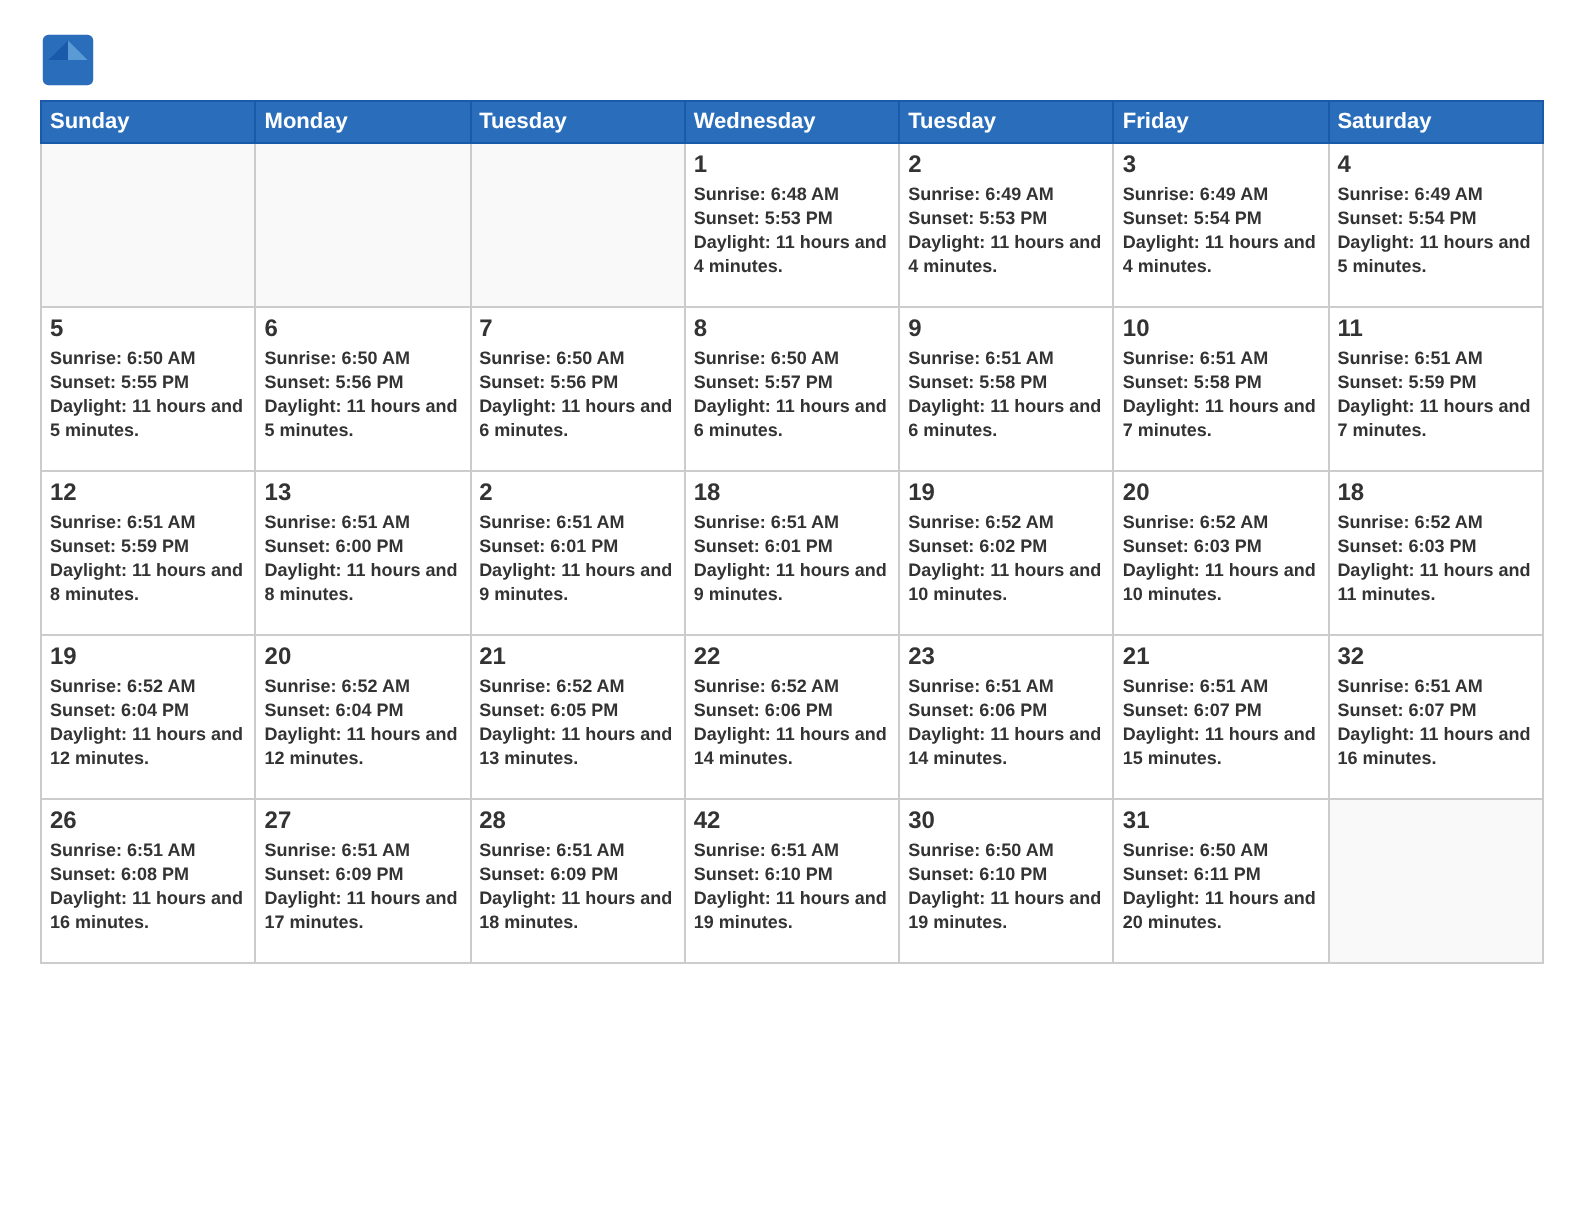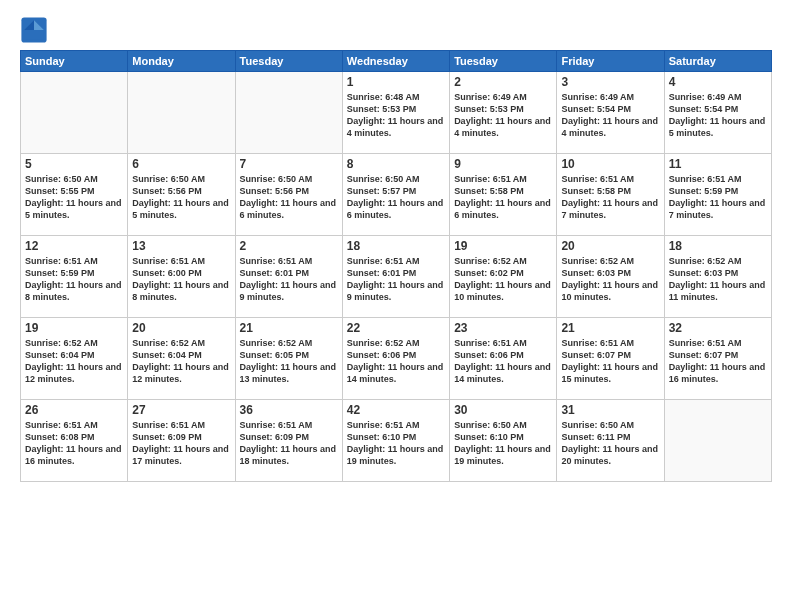--- a/index.html
+++ b/index.html
@@ -248,21 +248,21 @@
         <tr>
           <td>
             <span class="day-num">26</span>
             <div class="day-info">Sunrise: 6:51 AM<br>Sunset: 6:08 PM<br>Daylight: 11 hours and 16 minutes.</div>
           </td>
           <td>
             <span class="day-num">27</span>
             <div class="day-info">Sunrise: 6:51 AM<br>Sunset: 6:09 PM<br>Daylight: 11 hours and 17 minutes.</div>
           </td>
           <td>
-            <span class="day-num">36</span>
+            <span class="day-num">28</span>
             <div class="day-info">Sunrise: 6:51 AM<br>Sunset: 6:09 PM<br>Daylight: 11 hours and 18 minutes.</div>
           </td>
           <td>
             <span class="day-num">42</span>
             <div class="day-info">Sunrise: 6:51 AM<br>Sunset: 6:10 PM<br>Daylight: 11 hours and 19 minutes.</div>
           </td>
           <td>
             <span class="day-num">30</span>
             <div class="day-info">Sunrise: 6:50 AM<br>Sunset: 6:10 PM<br>Daylight: 11 hours and 19 minutes.</div>
           </td>

